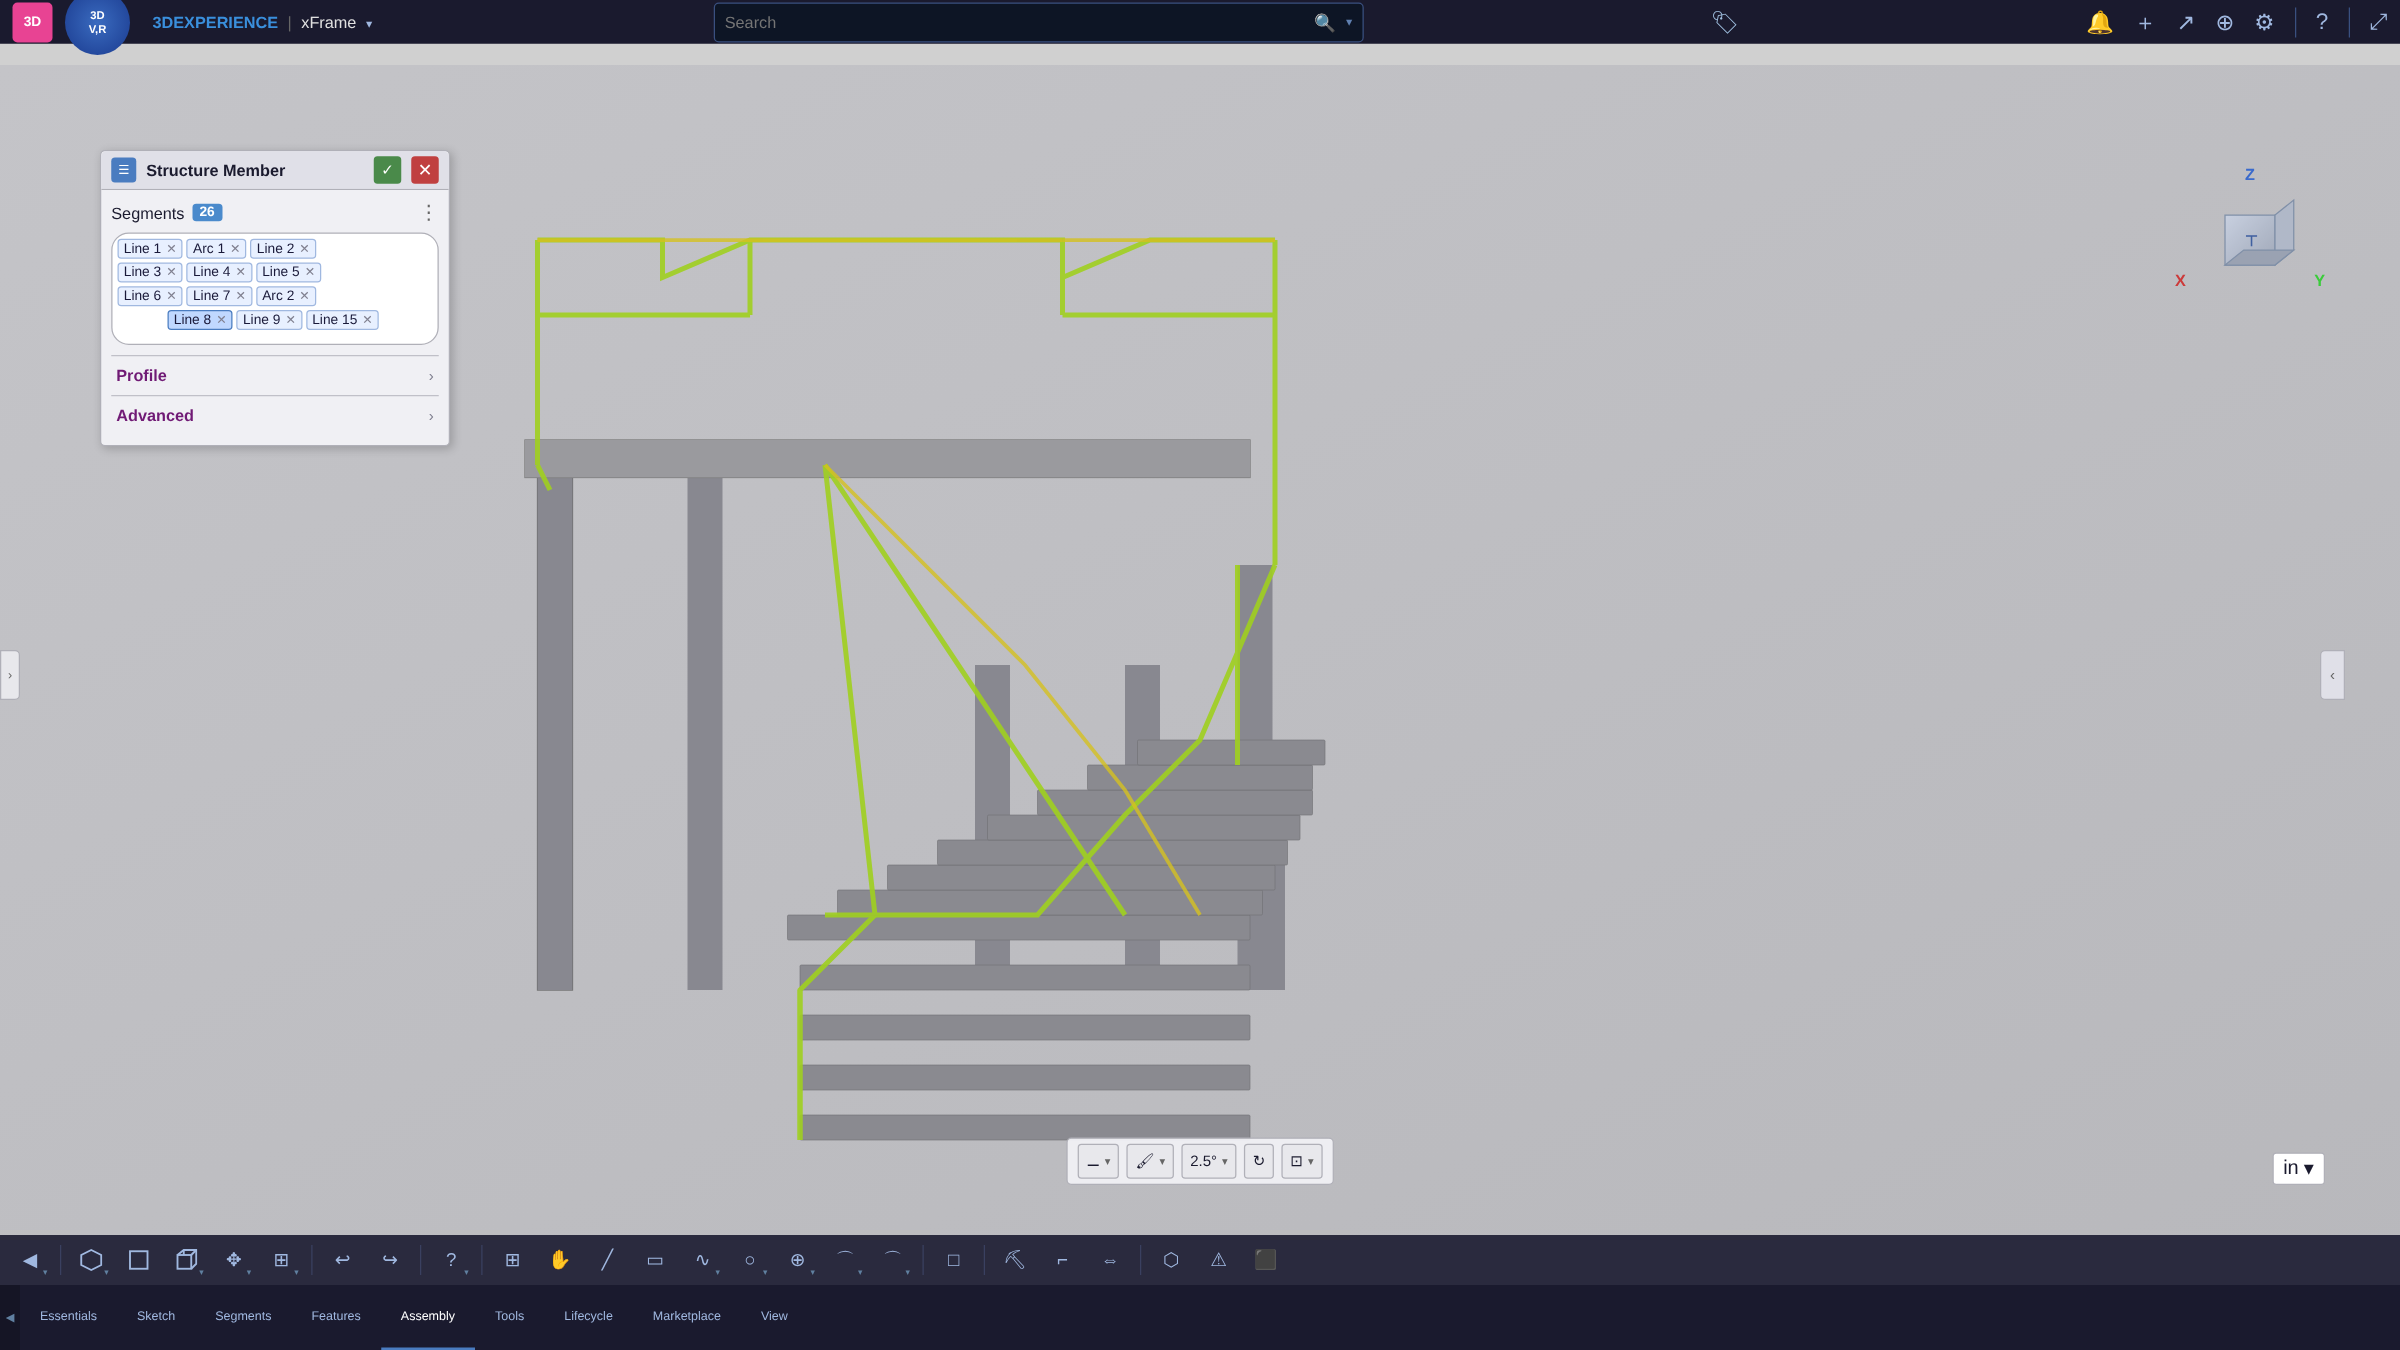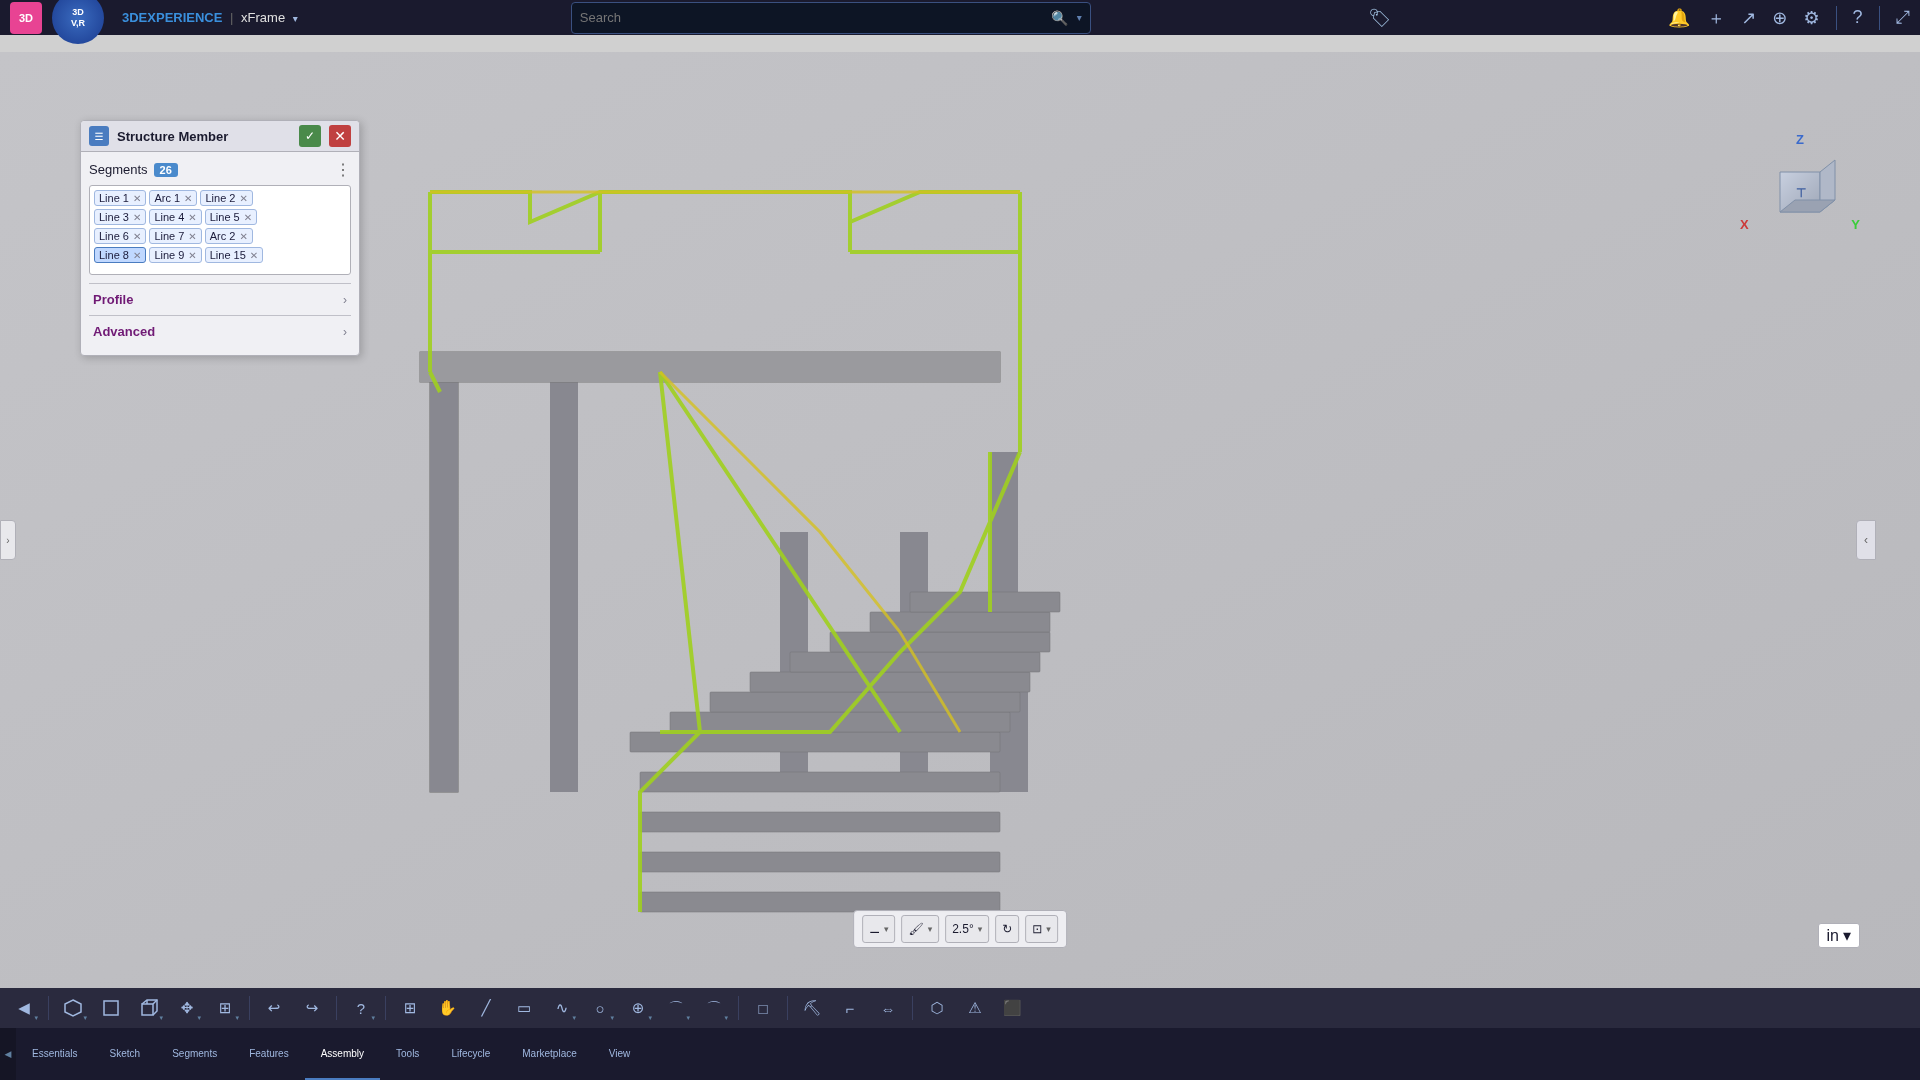--- a/index.html
+++ b/index.html
@@ -195,21 +195,21 @@
       margin-left: auto;
       color: #666;
       font-size: 16px;
       cursor: pointer;
     }
 
     
     #segments-list {
       background: white;
       border: 1px solid #b0b0b8;
-      border-radius: 3px;
+      border-radius: 14px;
       padding: 4px;
       margin-bottom: 8px;
       min-height: 90px;
       max-height: 110px;
       overflow-y: auto;
     }
     .seg-row {
       display: flex;
       flex-wrap: wrap;
       gap: 3px;
@@ -222,20 +222,21 @@
       border: 1px solid #a0b8e0;
       border-radius: 3px;
       padding: 1px 4px;
       font-size: 11px;
       color: #1a1a3a;
       gap: 2px;
     }
     .seg-chip.selected {
       background: #c0d8ff;
       border-color: #4a7cc0;
+      margin-left: 40px;
     }
     .seg-chip-x {
       color: #808090;
       font-size: 10px;
       cursor: pointer;
       margin-left: 2px;
     }
 
     
     .expand-row {

